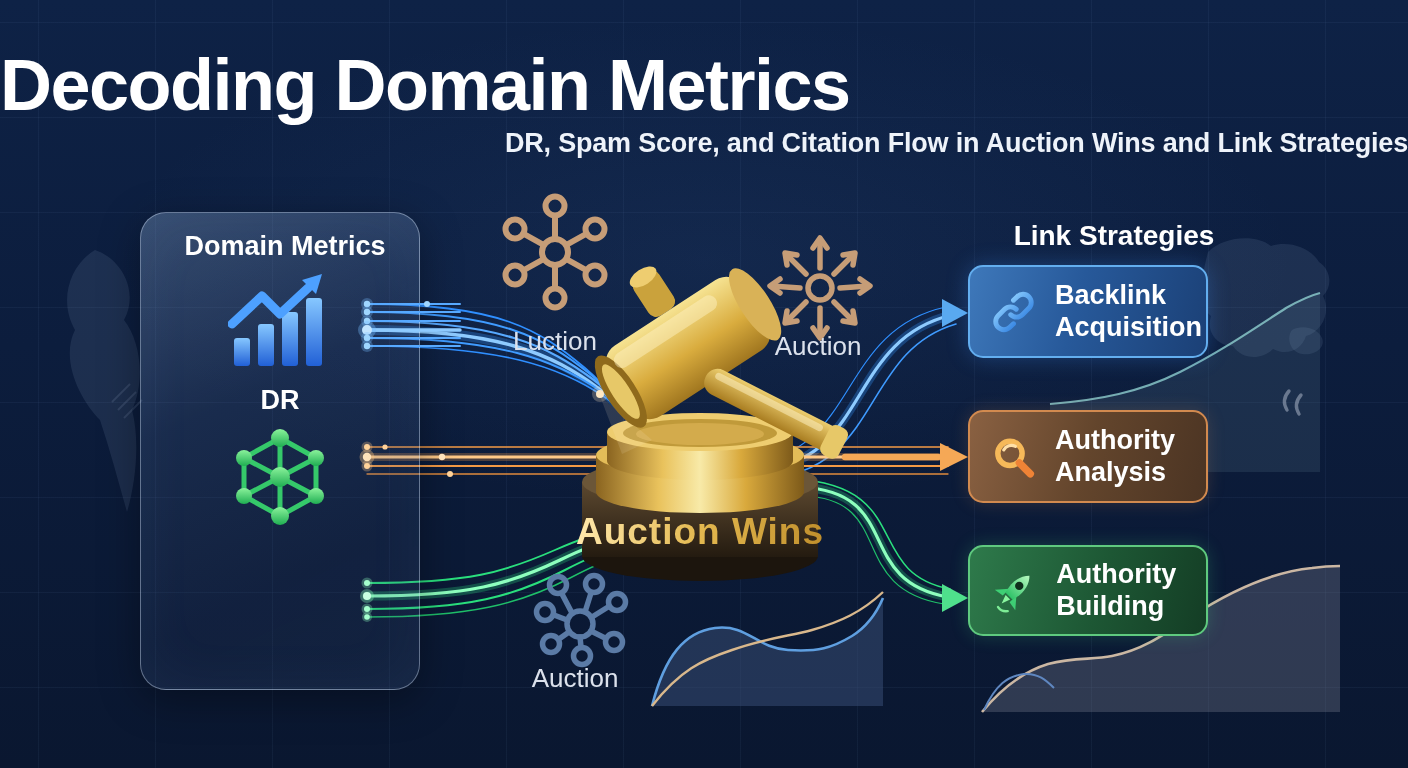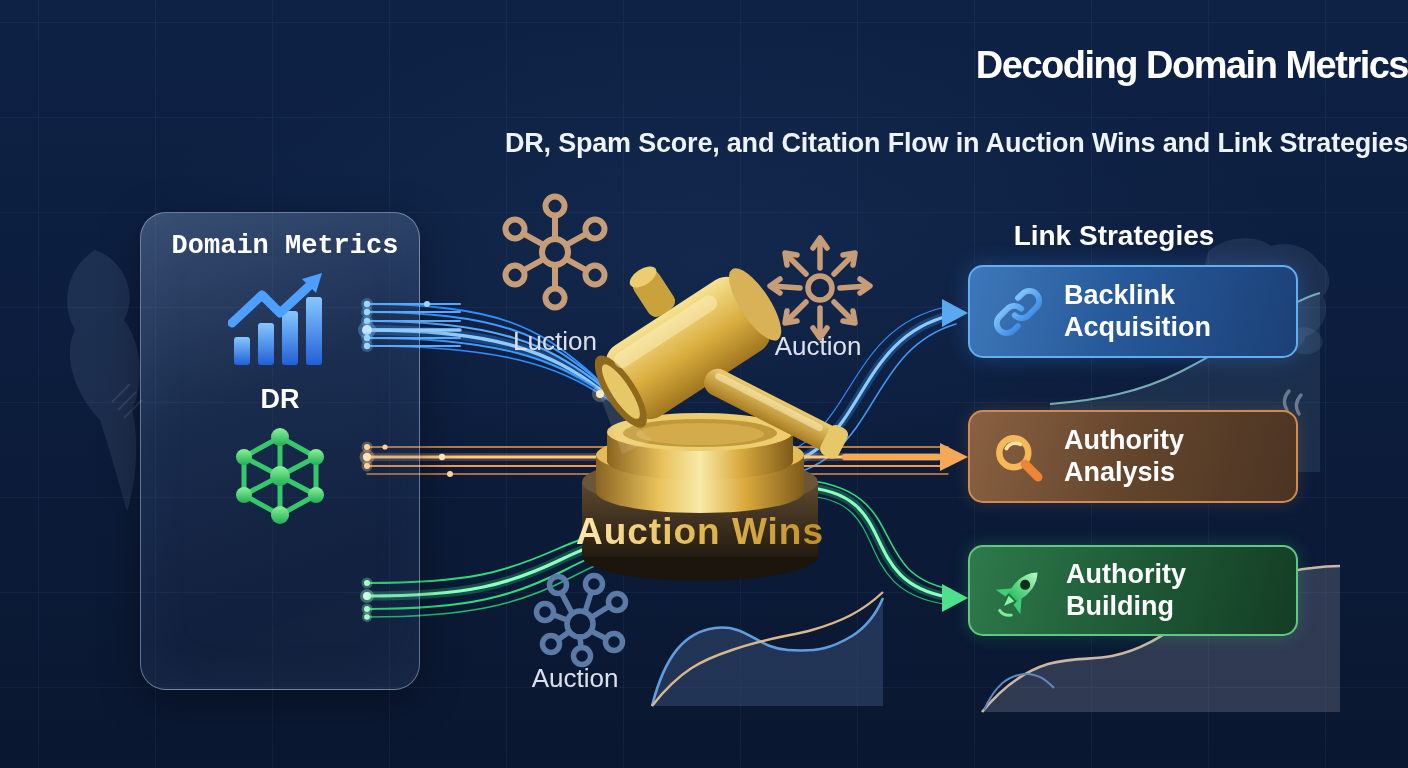--- a/index.html
+++ b/index.html
@@ -6,38 +6,38 @@
   #stage{position:relative;width:1408px;height:768px;overflow:hidden;
     font-family:"Liberation Sans",sans-serif;
     background:linear-gradient(180deg,#0e2246 0%,#0c1d3d 45%,#0a1730 100%);}
   .bggrid{position:absolute;inset:0;
     background-image:linear-gradient(rgba(150,180,230,.06) 1px,transparent 1px),
       linear-gradient(90deg,rgba(150,180,230,.06) 1px,transparent 1px);
     background-size:117px 95px;background-position:38px 22px;}
   .vignette{position:absolute;inset:0;
     background:radial-gradient(ellipse 60% 45% at 50% 34%,rgba(60,100,160,.14),transparent 70%);}
   svg.layer{position:absolute;left:0;top:0;}
-  .title{position:absolute;left:0;right:0;top:44px;text-align:right;color:#ffffff;
-    font-size:38px;font-weight:bold;letter-spacing:-1.5px;}
+  .title{position:absolute;left:0;right:0;top:44px;text-align:left;color:#ffffff;
+    font-size:72px;font-weight:bold;letter-spacing:-1.5px;}
   .subtitle{position:absolute;left:0;right:0;top:128px;text-align:right;color:#eef3fa;
     font-size:27px;font-weight:bold;letter-spacing:-.2px;}
   .panel{position:absolute;left:140px;top:212px;width:278px;height:476px;border-radius:26px;
     border:1.5px solid rgba(215,232,252,.42);
     background:linear-gradient(155deg,rgba(152,182,222,.30) 0%,rgba(96,122,168,.17) 38%,rgba(52,72,112,.17) 72%,rgba(78,102,148,.13) 100%);
     box-shadow:0 10px 40px rgba(0,0,0,.35), inset 0 0 60px rgba(140,180,240,.06);}
-  .panel h2{margin:18px 0 0 10px;text-align:center;color:#ffffff;font-size:27px;font-weight:bold;font-family:Liberation Mono, monospace;}
+  .panel h2{margin:18px 0 0 10px;text-align:center;color:#ffffff;font-size:27px;font-weight:bold;}
   .metric{display:flex;flex-direction:column;align-items:center;}
   .mlabel{color:#ffffff;font-size:27px;font-weight:bold;margin-top:17px;}
   .net-label{position:absolute;width:160px;text-align:center;color:#dbe1ec;font-size:26px;}
   #lbl-luction{left:475px;top:326px;}
   #lbl-auction-top{left:738px;top:331px;}
   #lbl-auction-bottom{left:495px;top:663px;}
   .ls-heading{position:absolute;left:948px;top:220px;width:332px;text-align:center;
     color:#ffffff;font-size:28px;font-weight:bold;}
-  .card{position:absolute;left:968px;width:330px;border-radius:15px;display:flex;
+  .card{position:absolute;left:968px;width:240px;border-radius:15px;display:flex;
     align-items:center;gap:18px;padding-left:20px;box-sizing:border-box;}
   .clabel{color:#ffffff;font-size:27px;font-weight:bold;line-height:1.16;width:180px;}
   .card-blue{top:265px;height:93px;border:2px solid #63aeef;
     background:linear-gradient(105deg,#3e78ba 0%,#27599a 45%,#1b4076 100%);
     box-shadow:0 0 22px rgba(70,150,255,.28);}
   .card-brown{top:410px;height:93px;border:2px solid #d28a4f;
     background:linear-gradient(105deg,#8a6142 0%,#63452c 50%,#4b3423 100%);
     box-shadow:0 0 18px rgba(210,140,80,.20);}
   .card-green{top:545px;height:91px;border:2px solid #5fca7f;
     background:linear-gradient(105deg,#2e7a4b 0%,#1d5734 55%,#143d25 100%);

